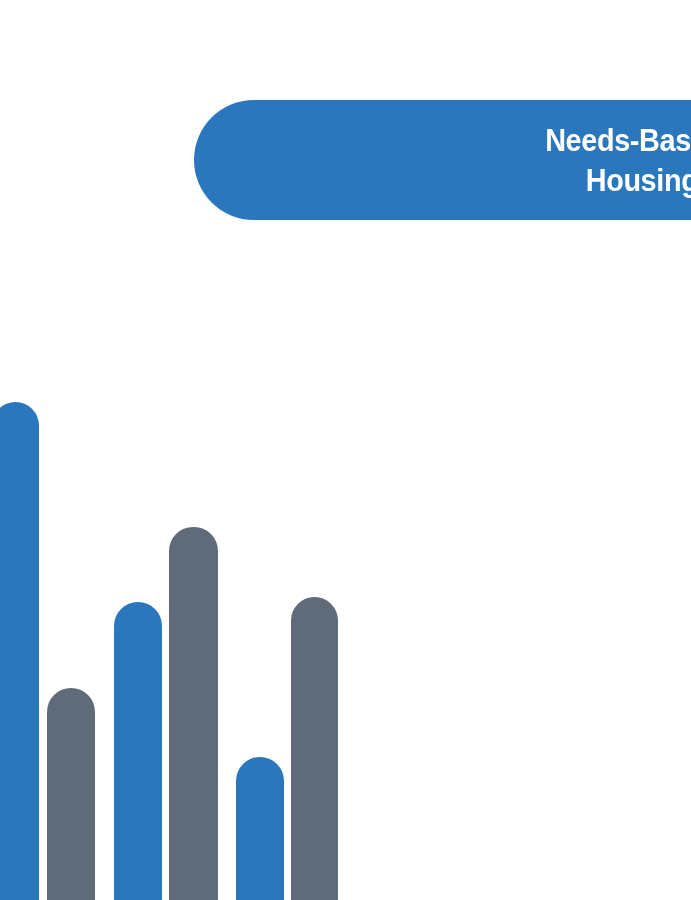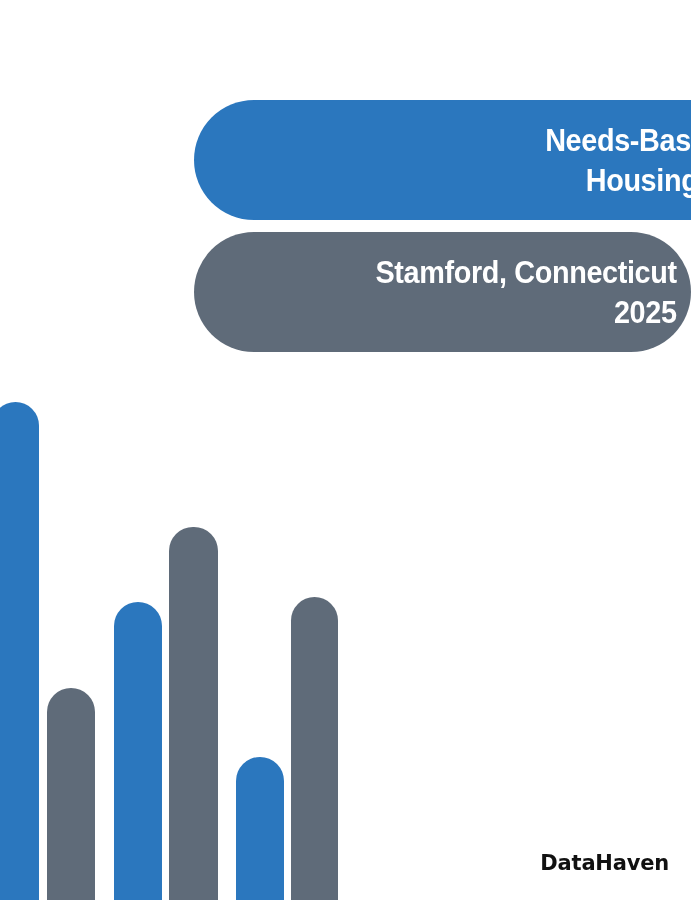--- a/index.html
+++ b/index.html
@@ -98,20 +98,15 @@
       <div class="bar" style="left: 169px; width: 49px; height: 373px; background: rgb(95, 107, 121);"></div>
       <div class="bar" style="left: 236px; width: 48px; height: 143px; background: rgb(43, 119, 190);"></div>
       <div class="bar" style="left: 291px; width: 47px; height: 303px; background: rgb(95, 107, 121);"></div>
     </div>
 
   <div class="banner banner-title" style="background: rgb(43, 119, 190);">
     <div class="banner-line" style="color: rgb(255, 255, 255);">Needs-Based Affordable</div>
     <div class="banner-line" style="color: rgb(255, 255, 255);">Housing Assessment</div>
   </div>
 
-  <div class="banner banner-subtitle" style="background: rgb(95, 107, 121);">
-    <div class="banner-line" style="color: rgb(255, 255, 255);">Stamford, Connecticut</div>
-    <div class="banner-line" style="color: rgb(255, 255, 255);">2025</div>
-  </div>
 
-  <div id="logo" style="color: rgb(17, 17, 17);">DataHaven</div>
 
 </div>
 
 </body></html>

